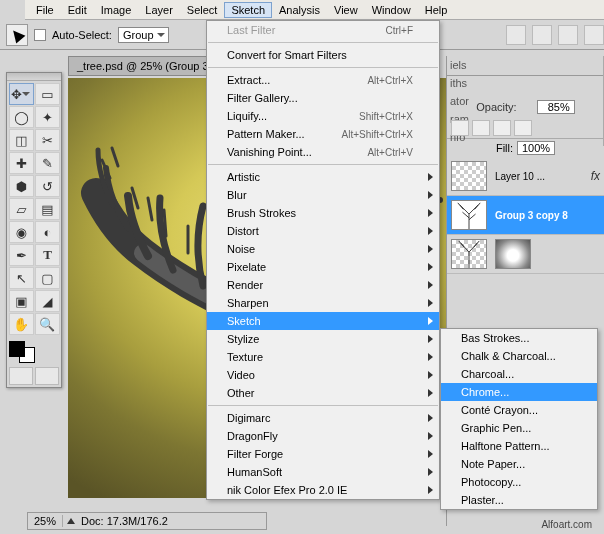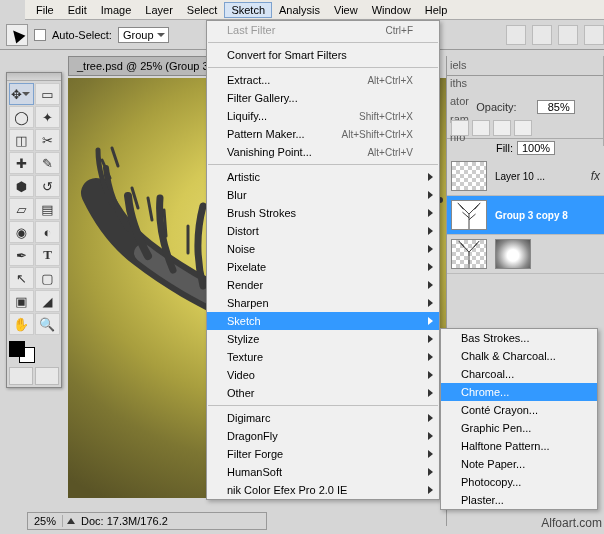--- a/index.html
+++ b/index.html
@@ -70,21 +70,21 @@
 .lock-row div{ width:18px; height:16px; border:1px solid #bbb; background:#eee;}
 .fill-row{ display:flex; justify-content:center; align-items:center; gap:4px; padding:2px 4px;}
 .layers{ display:flex; flex-direction:column;}
 .layer{ display:flex; align-items:center; gap:8px; padding:4px; border-bottom:1px solid #bbb;}
 .layer.hl{ background:#3399ff; color:#fff;}
 .thumb{ width:36px; height:30px; border:1px solid #888; background:#fff; display:flex; align-items:center; justify-content:center; overflow:hidden; position:relative;}
 .chk{ background-image:repeating-conic-gradient(#ccc 0 25%,#fff 0 50%); background-size:8px 8px;}
 .thumb svg{ width:100%; height:100%; }
 .layer .name{ flex:1; font-size:10px;}
 .fx{ font-size:12px; font-style:italic; color:#333;}
-.watermark { position:absolute; right:2px; bottom:4px; font-size:12px; color:#444; z-index:200;}
+.watermark { position:absolute; right:12px; bottom:4px; font-size:10px; color:#444; z-index:200;}
 </style>
 </head>
 <body>
 
 <div class="menubar">
   <span>File</span>
   <span>Edit</span>
   <span>Image</span>
   <span>Layer</span>
   <span>Select</span>

